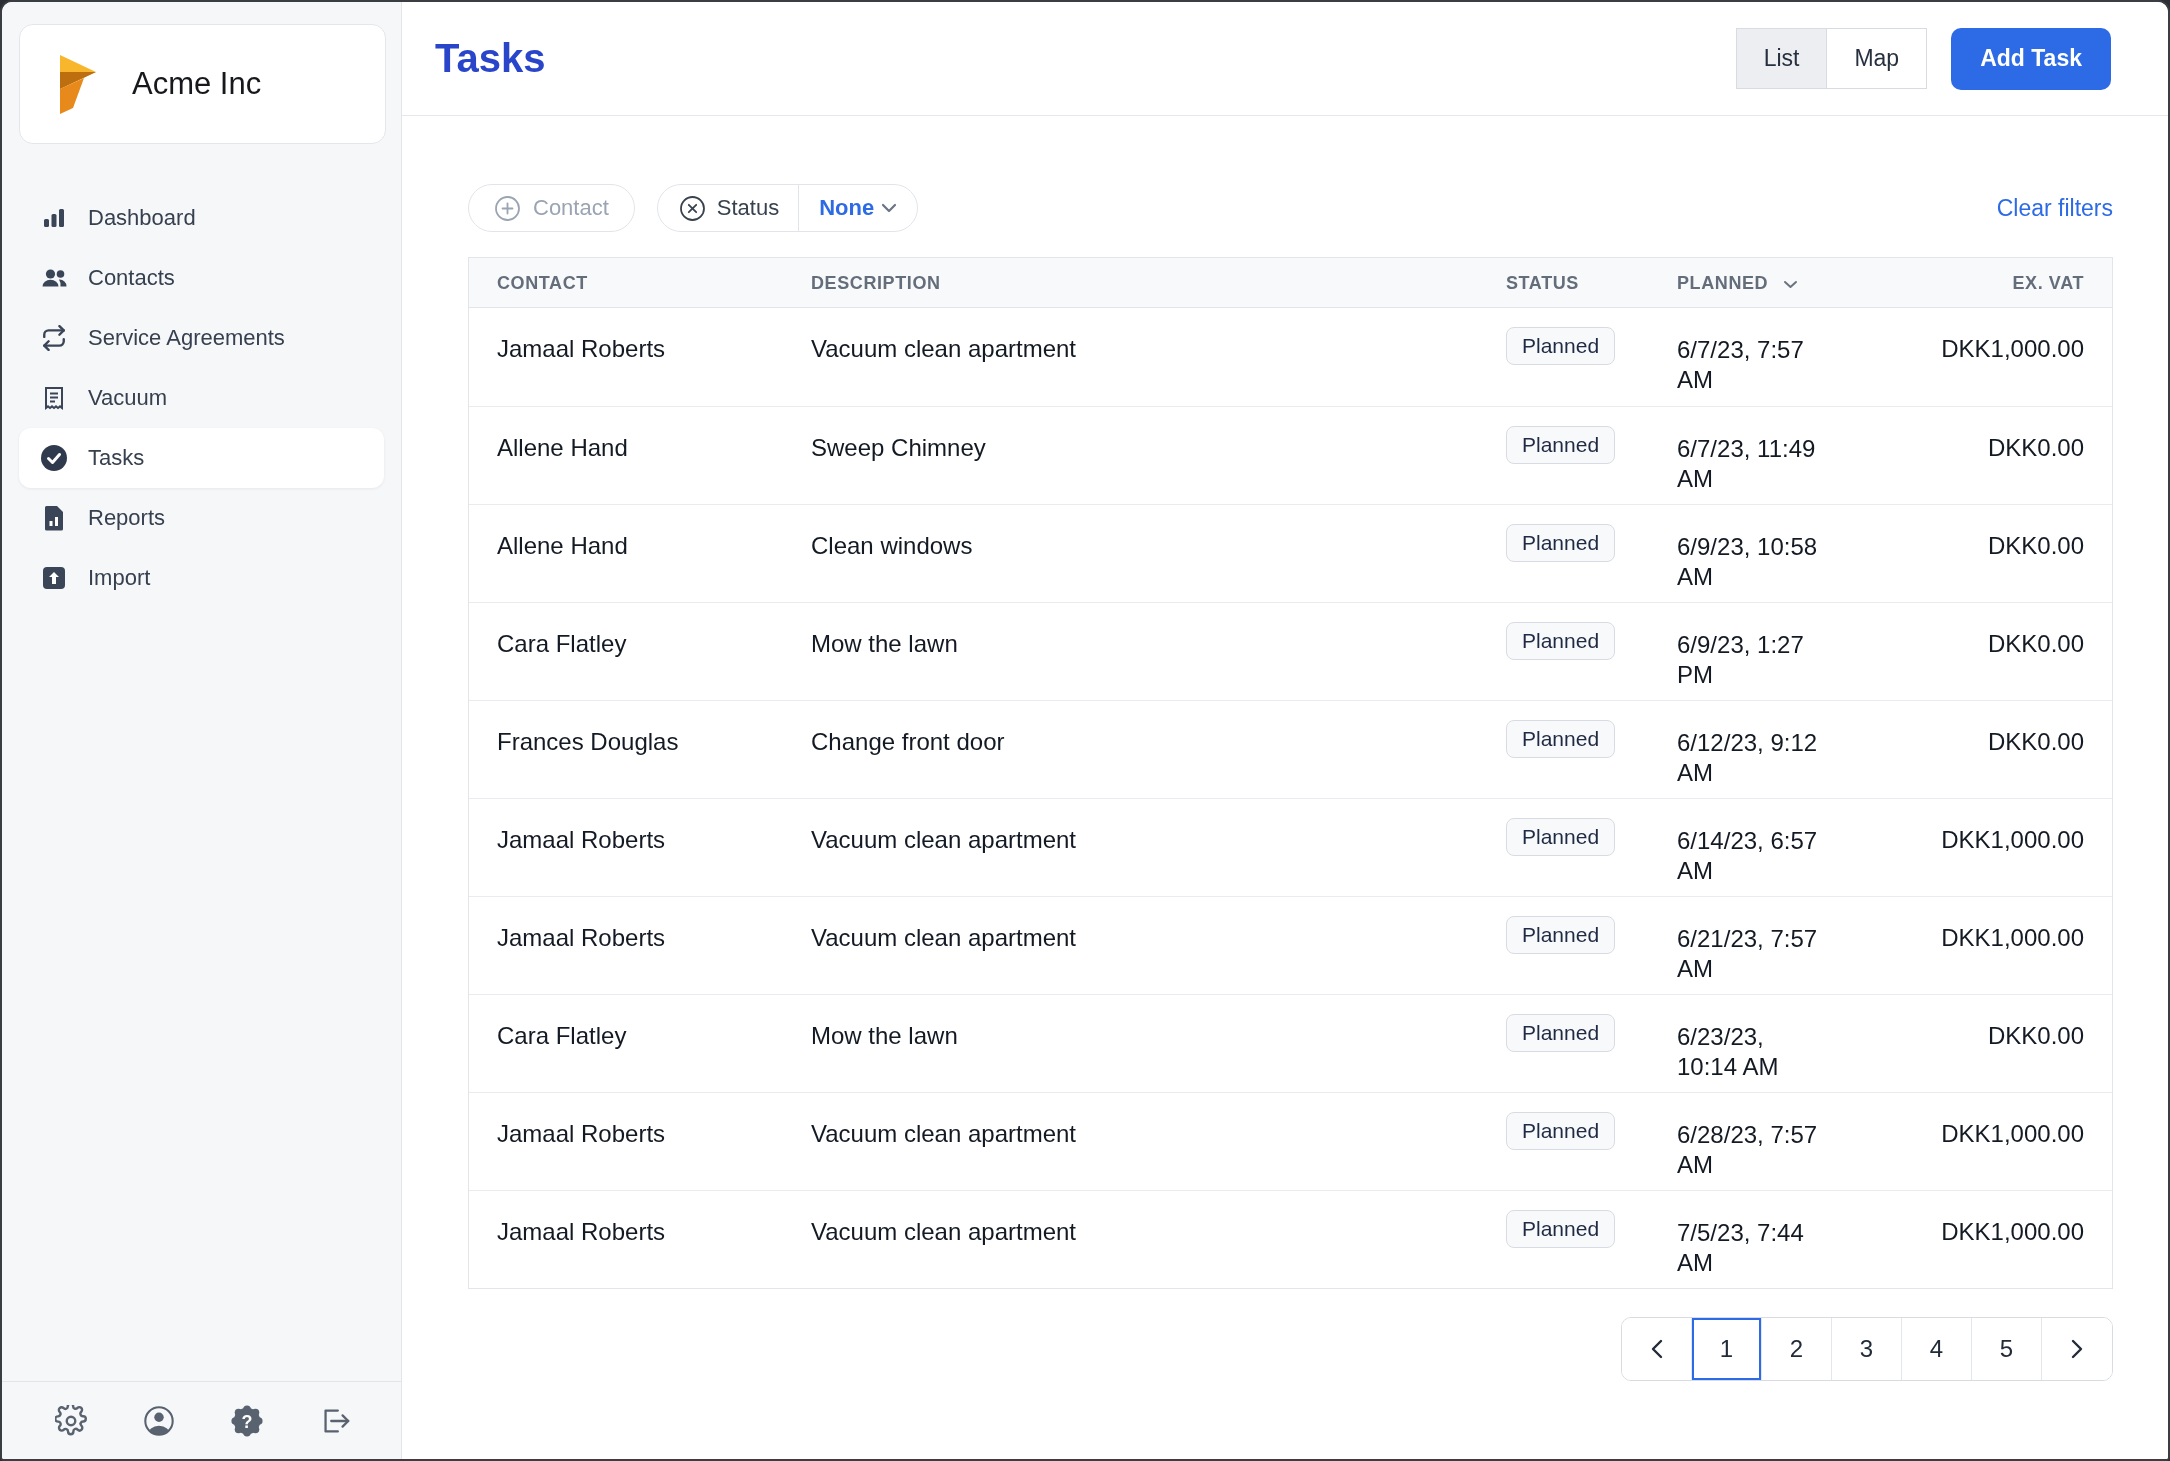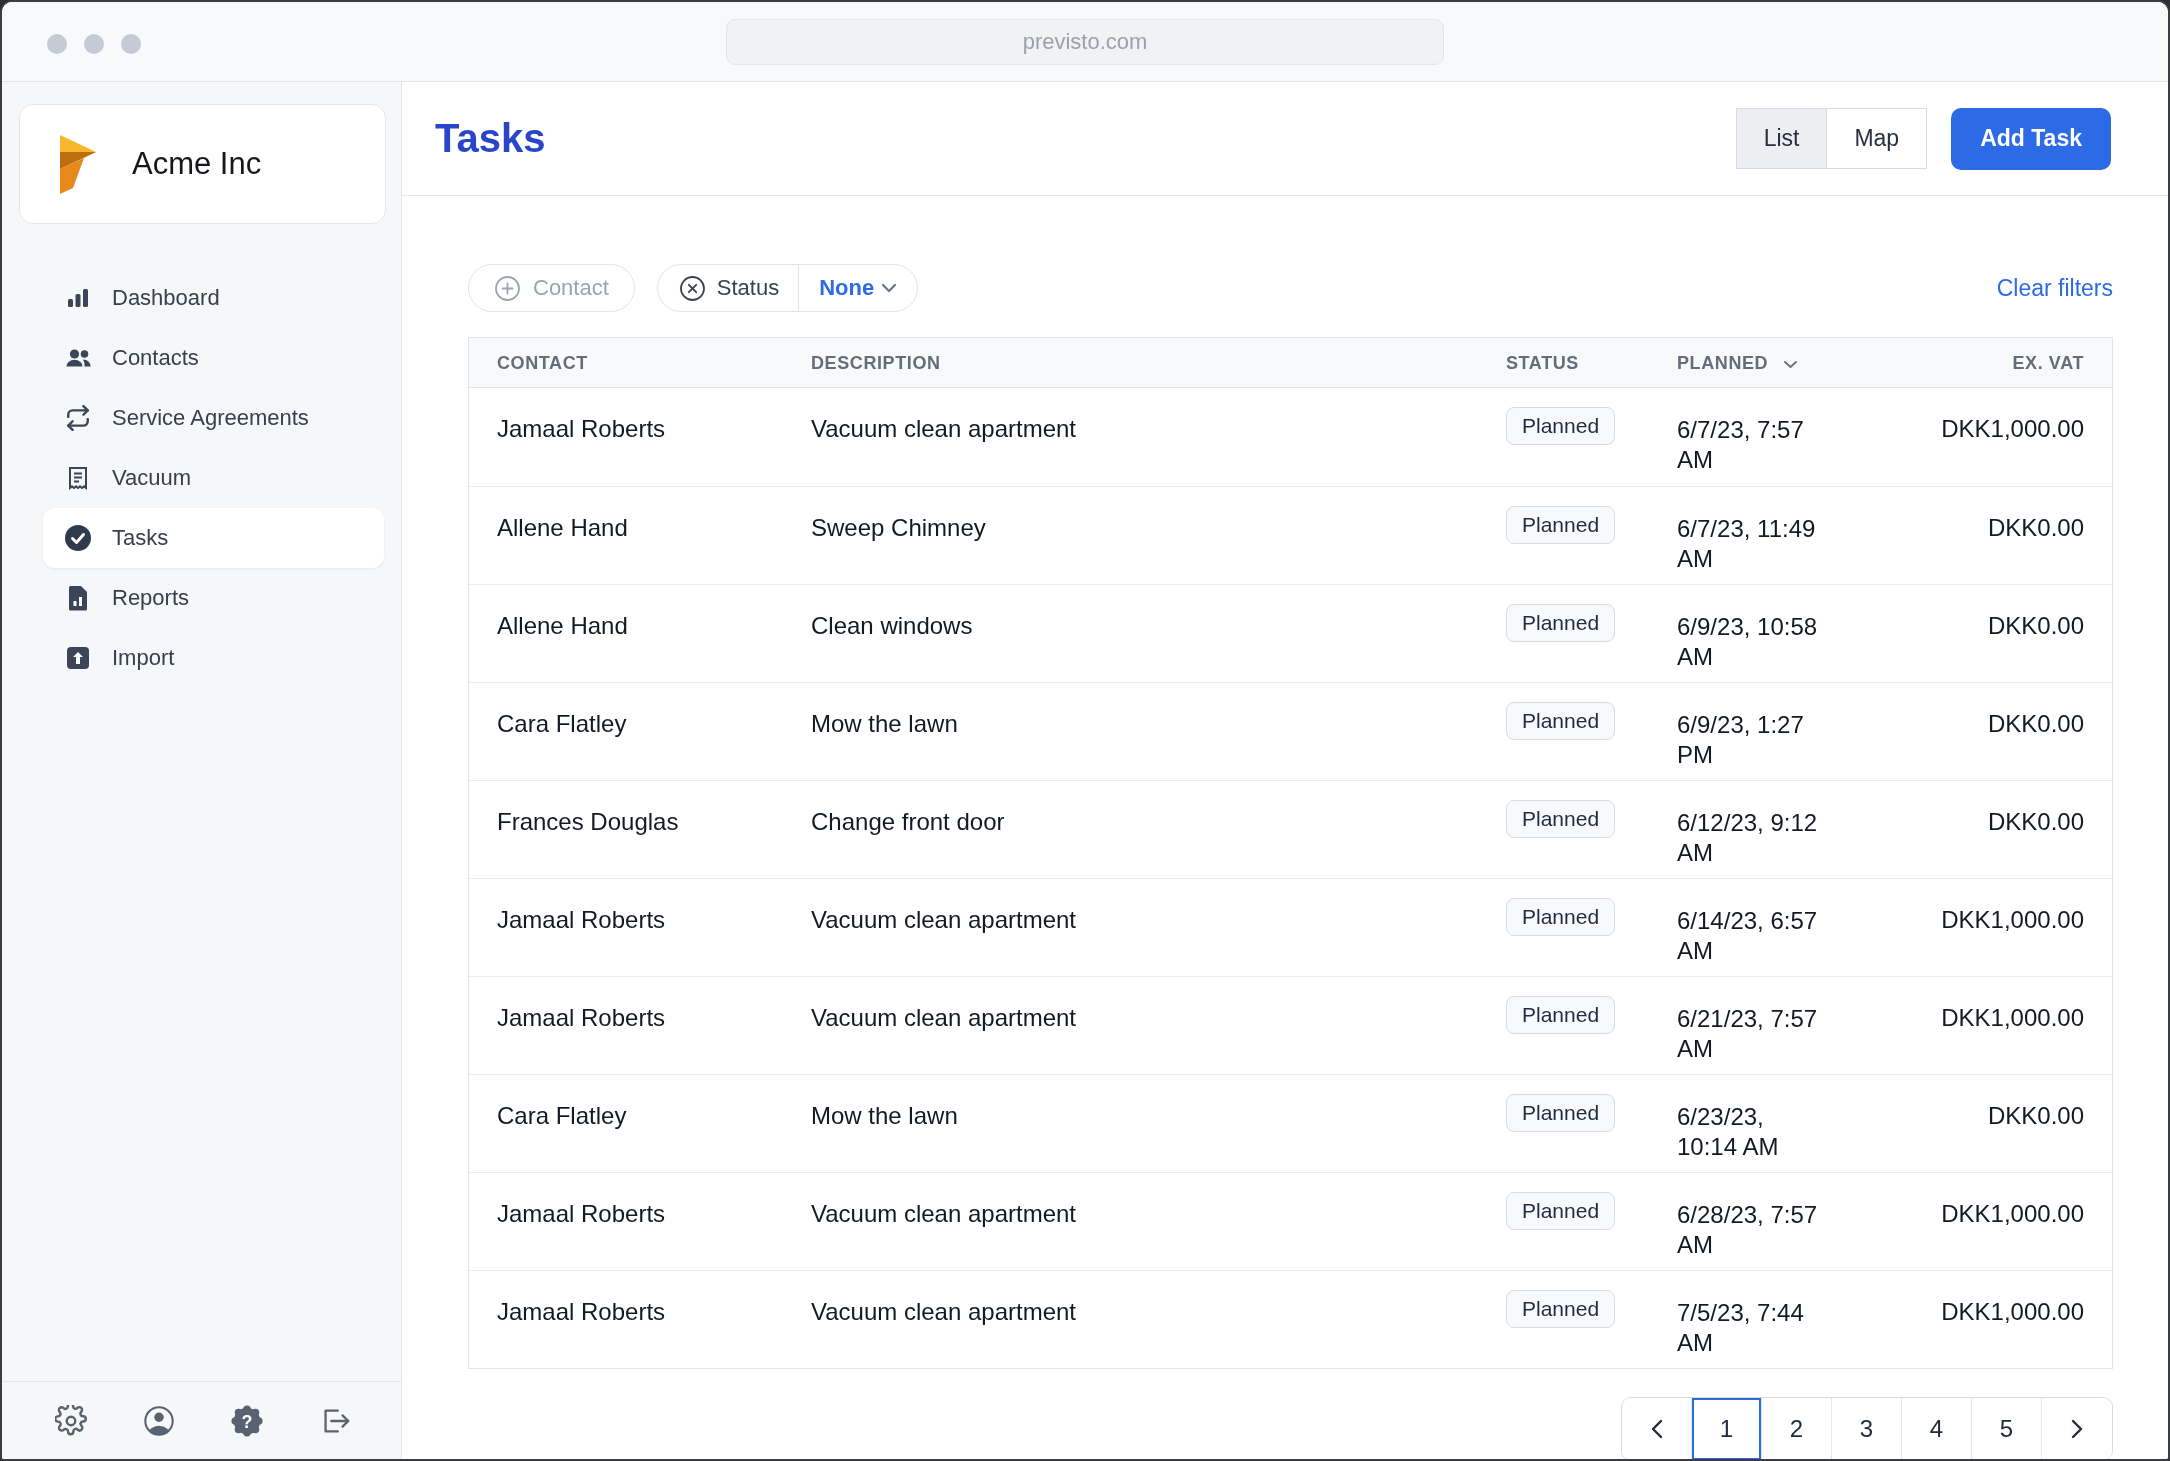--- a/index.html
+++ b/index.html
@@ -18,21 +18,21 @@
             font-size:22px; display:flex; align-items:center; justify-content:center; }
 
   
   .app { flex:1; display:flex; min-height:0; }
 
   .sidebar { position:relative; width:400px; flex:0 0 400px; background:#f6f7f9; border-right:1px solid #e3e5e9; }
   .company-card { margin:22px 15px 0 17px; height:120px; background:#fff; border:1px solid #e3e6ea;
                   border-radius:14px; display:flex; align-items:center; padding-left:30px; gap:24px; }
   .company-name { font-size:31px; color:#16181c; font-weight:500; }
 
-  .nav { margin-top:44px;padding-left:24px; }
+  .nav { margin-top:44px; }
   .nav-item { height:60px; display:flex; align-items:center; gap:20px; padding-left:38px;
               font-size:22px; color:#36404f; font-weight:500; cursor:pointer; }
   .nav-item .nicon { width:28px; display:flex; justify-content:center; }
   .nav-item.active { background:#fff; border-radius:12px; margin:0 17px; padding-left:21px;
                      box-shadow:0 1px 3px rgba(16,24,40,.07); }
 
   .sidebar-footer { position:absolute; bottom:0; left:0; right:0; height:78px; border-top:1px solid #e3e5e9;
                     display:flex; align-items:center; padding-left:52px; gap:54px; }
   .foot-btn { width:34px; height:34px; display:flex; align-items:center; justify-content:center;
               background:none; border:none; cursor:pointer; }
@@ -90,28 +90,20 @@
   .page-btn:last-child { border-right:none; }
   .page-btn.active { box-shadow:inset 0 0 0 2px #2d6ae5; }
 
   svg { display:block; }
 </style>
 </head>
 <body>
 
 <div class="window">
 
-  <div class="chrome">
-    <div class="dots">
-      <span class="dot"></span>
-      <span class="dot"></span>
-      <span class="dot"></span>
-    </div>
-    <div class="urlbar">previsto.com</div>
-  </div>
 
   <div class="app">
 
     <aside class="sidebar">
       <div class="company-card">
         <span>
           <svg width="58" height="64" viewBox="0 0 58 64">
             <polygon points="10,3 46,20 10,37" fill="#f8b62d"></polygon>
             <polygon points="10,20 46,20 10,37" fill="#bd6f0f"></polygon>
             <polygon points="10,37 34,26 23,56 10,62" fill="#e8891c"></polygon>

